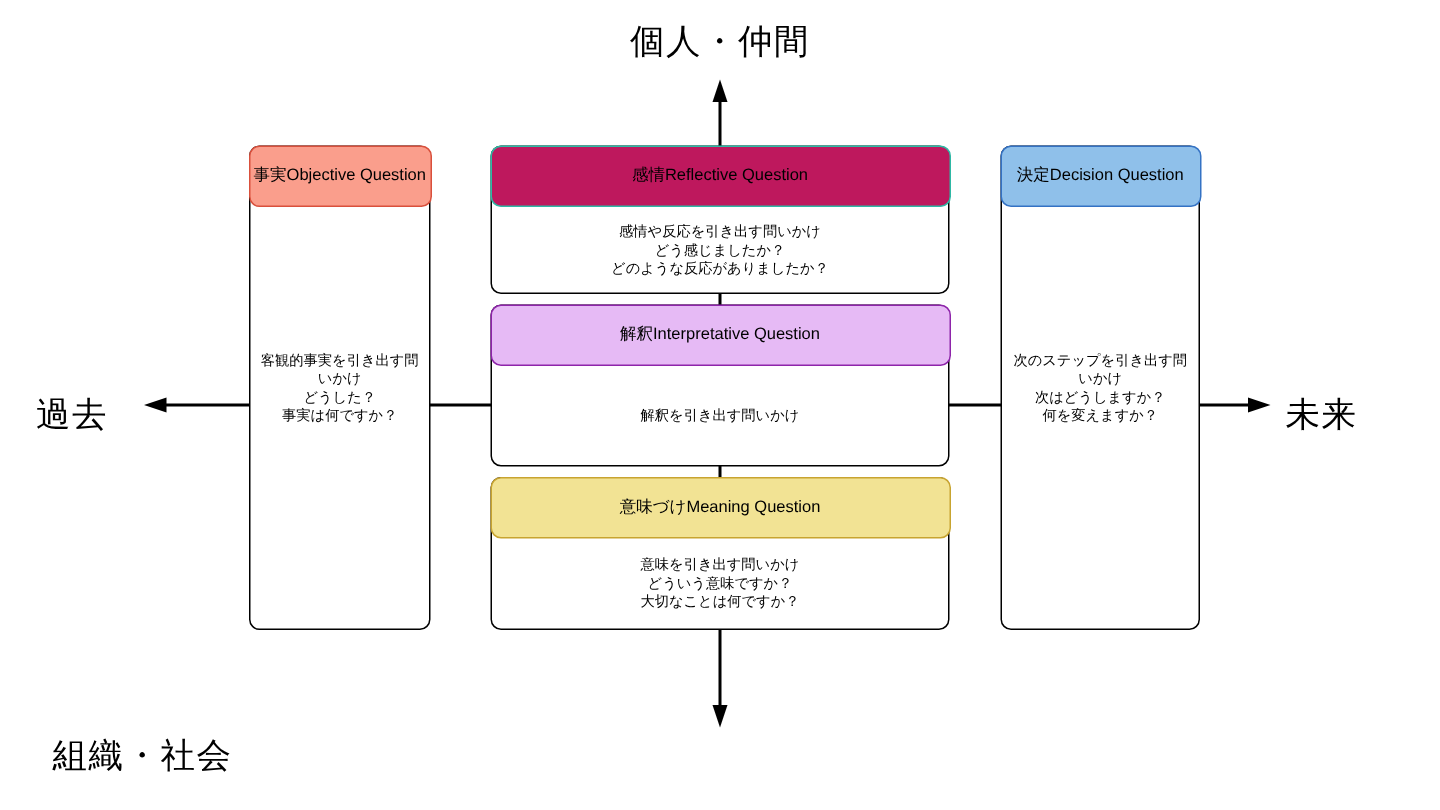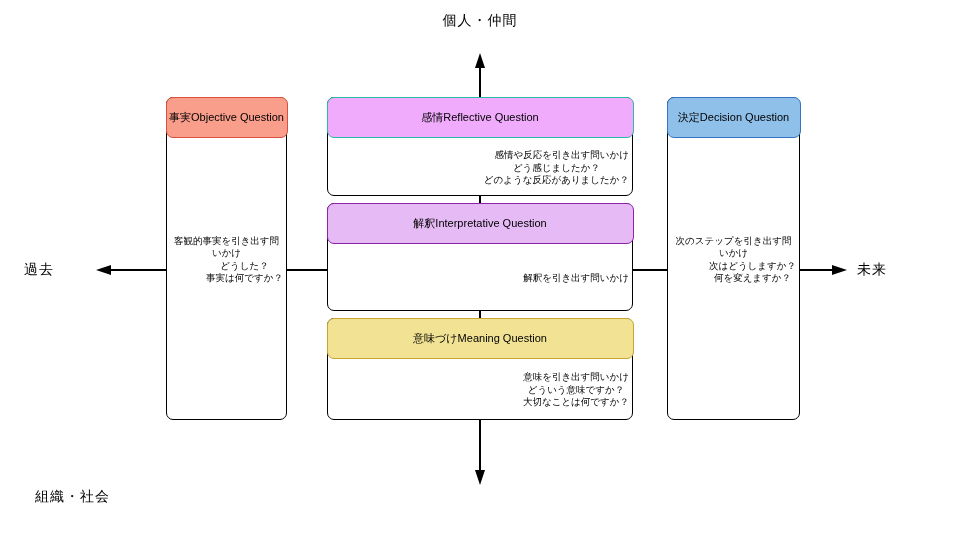--- a/index.html
+++ b/index.html
@@ -7,21 +7,21 @@
     position:relative;
     width:960px;height:540px;
     background:#ffffff;
     font-family:"Liberation Sans","DejaVu Sans",sans-serif;
     color:#000;
     overflow:hidden;
   }
   svg.axes{position:absolute;left:0;top:0;width:960px;height:540px;}
   .axis-label{
     position:absolute;
-    font-size:14px;
+    font-size:23px;
     letter-spacing:1px;
     white-space:nowrap;
     color:#000;
   }
   .axis-label.top{left:0;right:0;top:12px;text-align:center;}
   .axis-label.bottom{left:0;right:0;top:488px;text-align:left;margin-left:35px;}
   .axis-label.left{left:24px;top:261px;font-family:Liberation Mono, monospace;}
   .axis-label.right{left:857px;top:261px;}
 
   .box{
@@ -43,21 +43,21 @@
     text-align:center;
     line-height:14px;
     font-size:11px;
   }
   .box-title{font-size:11px;}
   .box-subtitle{font-size:11px;}
   .box-body{
     position:absolute;
     left:0;right:0;top:41px;bottom:0;
     display:flex;flex-direction:column;
-    align-items:flex-end;justify-content:center;
+    align-items:center;justify-content:center;
     text-align:center;
     font-size:9.5px;
     line-height:12px;
     padding:2px 3px;
     box-sizing:border-box;
   }
   .box.side .box-body{padding-bottom:42px;}
   .body-questions{margin-top:1px;}
 </style>
 </head>
@@ -87,21 +87,21 @@
     <div class="box-body">
       <div class="body-lead">客観的事実を引き出す問いかけ</div>
       <div class="body-questions">
         <div>どうした？</div>
         <div>事実は何ですか？</div>
       </div>
     </div>
   </div>
 
   <div class="box" style="left:327px;top:97px;width:306px;height:99px;">
-    <div class="box-header" style="background: #f0abfc; border-color: rgb(46, 184, 165);">
+    <div class="box-header" style="background: #be185d; border-color: rgb(46, 184, 165);">
       <div class="box-title">感情</div>
       <div class="box-subtitle">Reflective Question</div>
     </div>
     <div class="box-body">
       <div class="body-lead">感情や反応を引き出す問いかけ</div>
       <div class="body-questions">
         <div>どう感じましたか？</div>
         <div>どのような反応がありましたか？</div>
       </div>
     </div>

